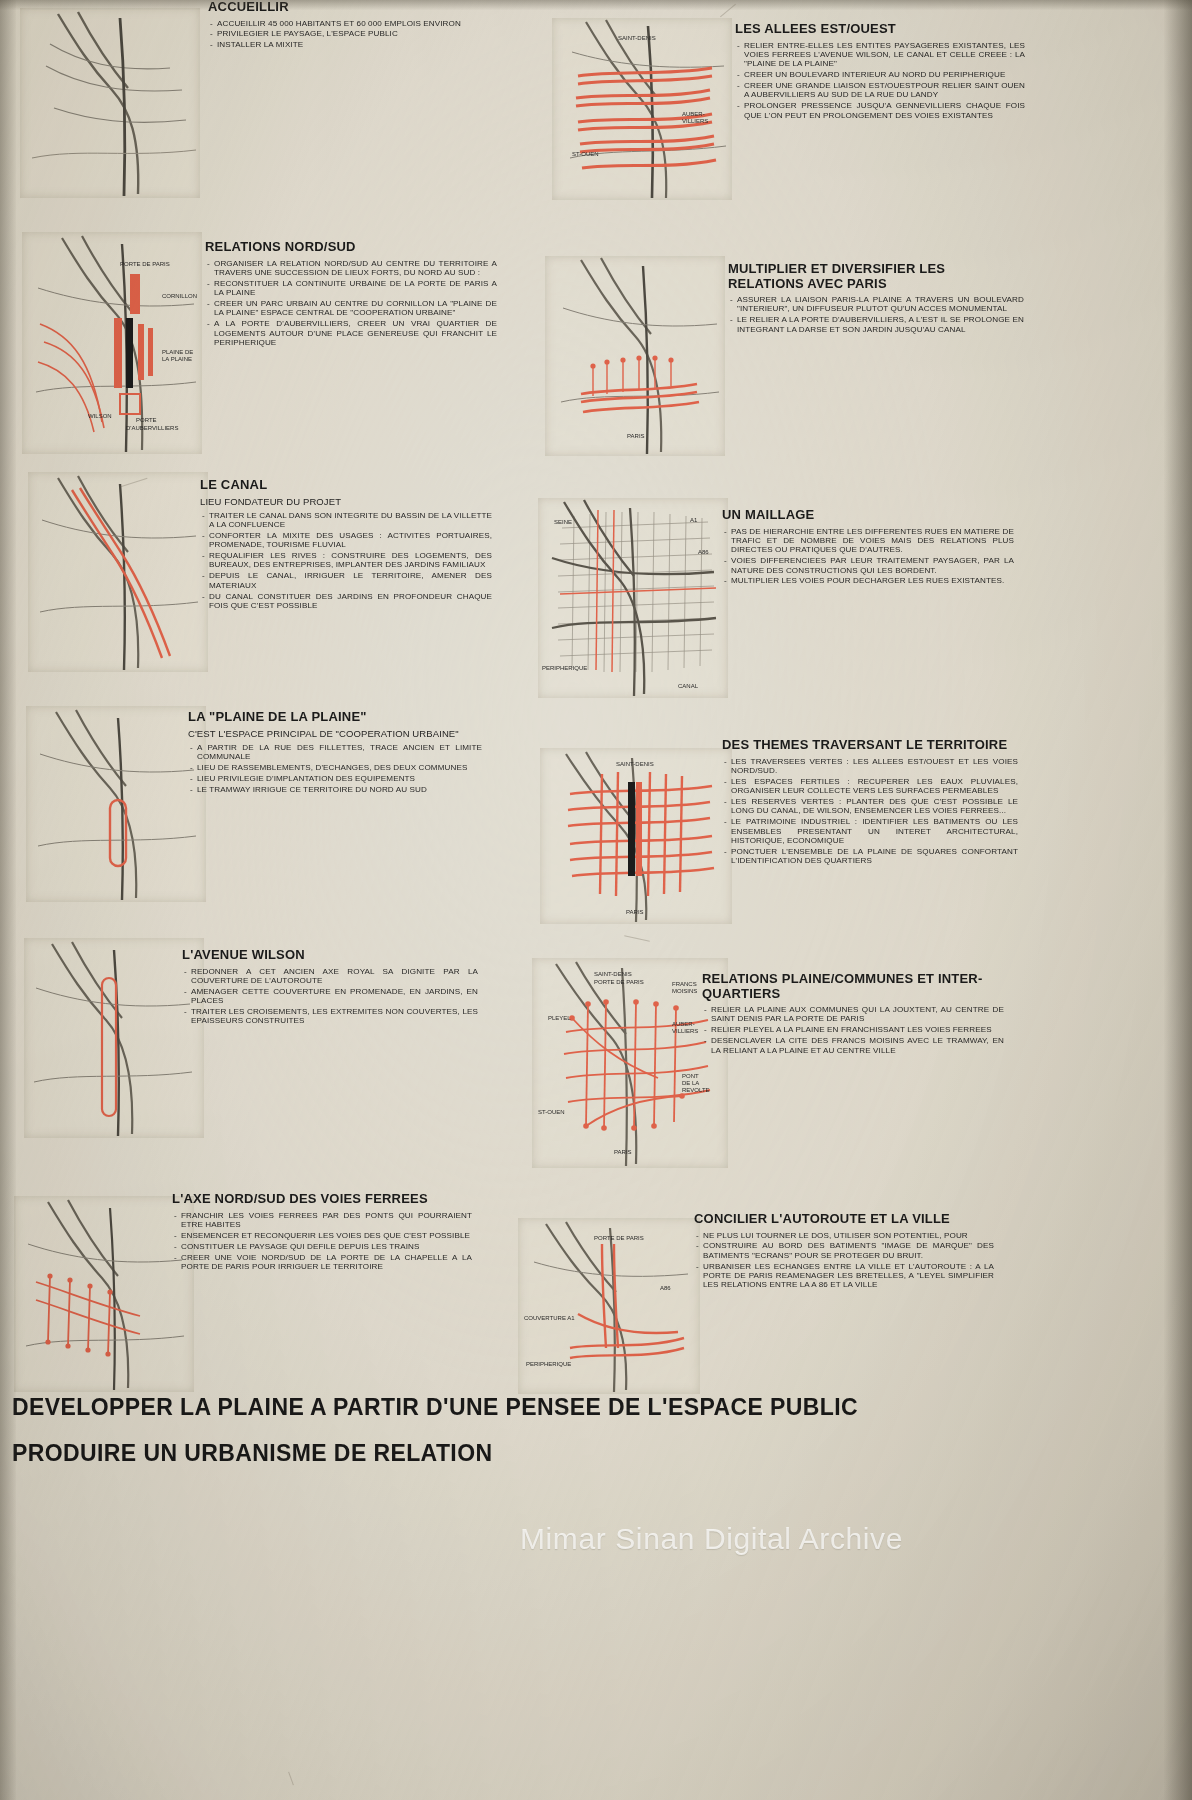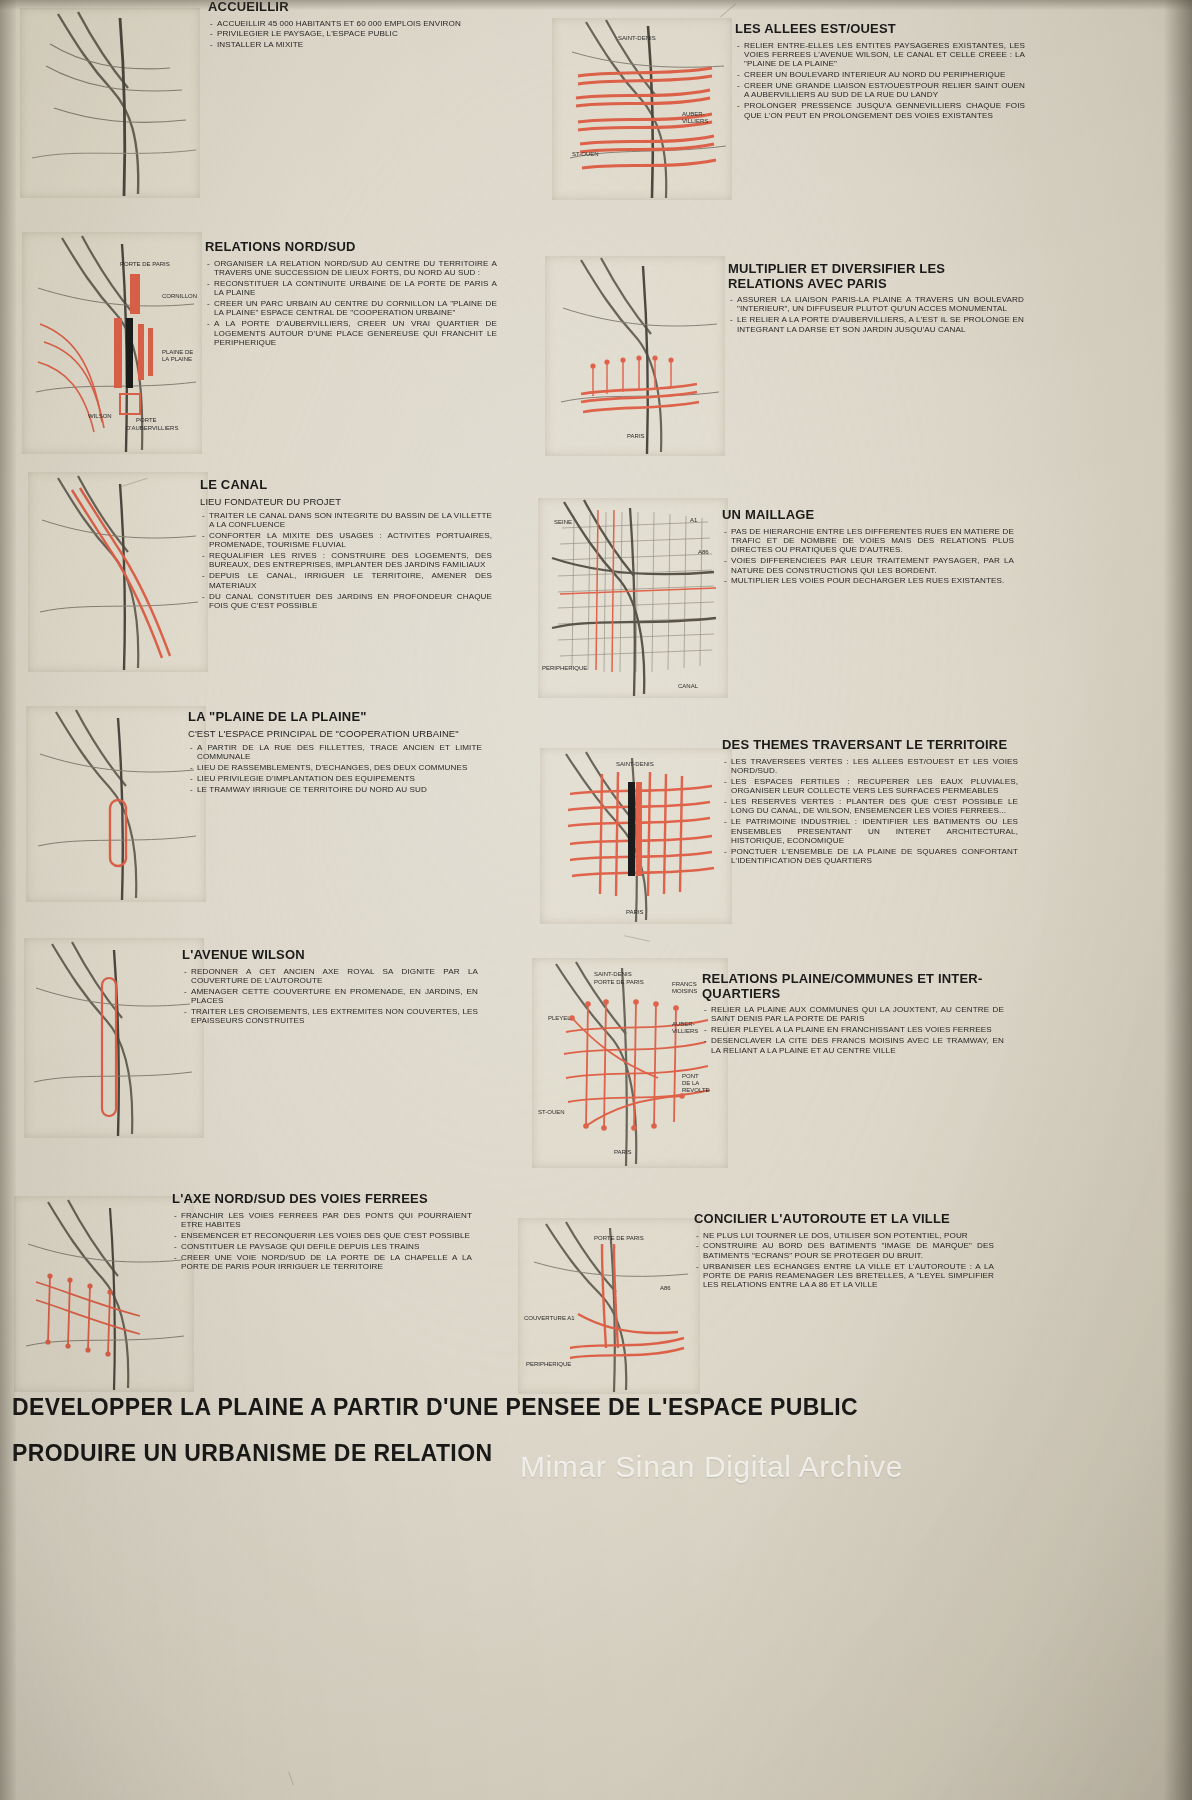--- a/index.html
+++ b/index.html
@@ -88,21 +88,21 @@
     position:absolute;
     font-weight:bold;
     color:#1a1a1a;
     letter-spacing:0.4px;
   }
   #footer-line-1{left:12px;top:1394px;font-size:23px;}
   #footer-line-2{left:12px;top:1440px;font-size:23px;}
 
   .watermark{
     position:absolute;
-    left:520px;top:1450px;
+    left:520px;top:1522px;
     font-size:30px;
     color:rgba(255,255,255,0.72);
     letter-spacing:0.6px;
     font-family:"Liberation Sans", sans-serif;
     z-index:45;
     white-space:nowrap;
     text-shadow:0 1px 1px rgba(120,114,98,0.25);
   }
 
   .scratch{

